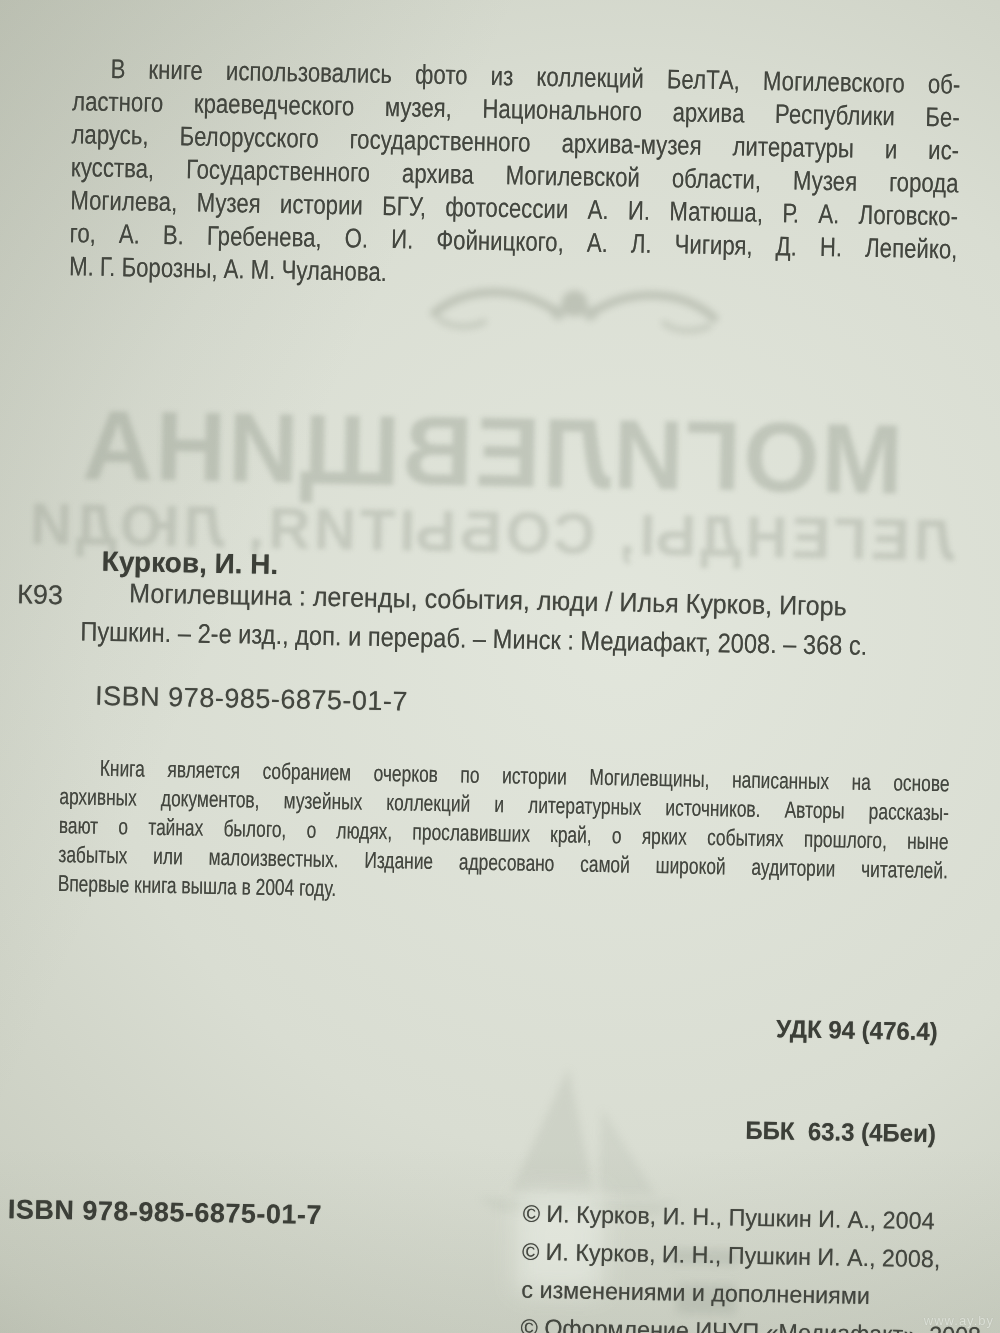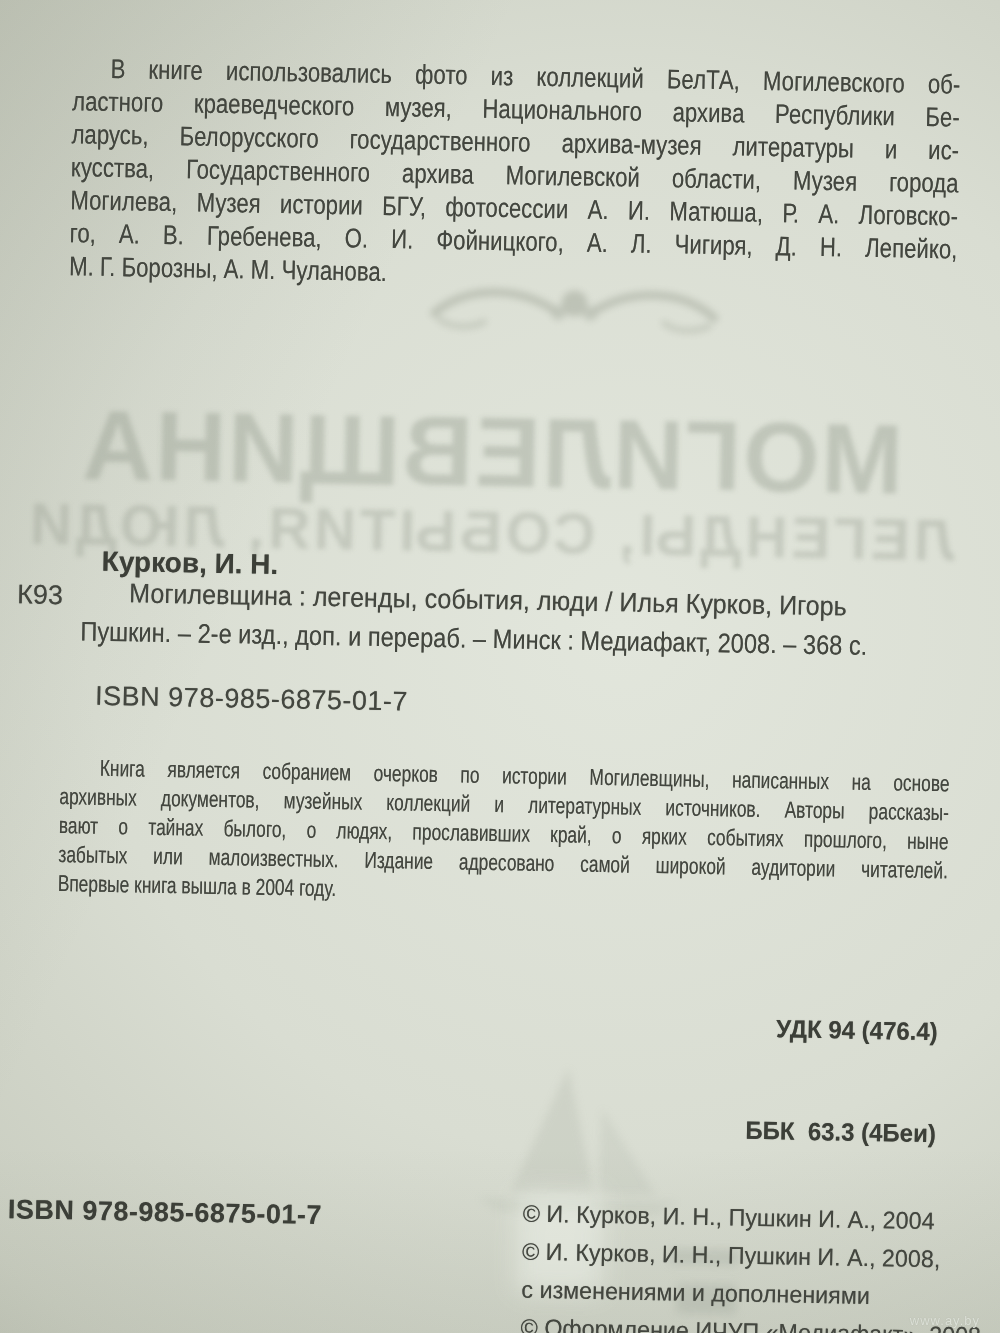--- a/index.html
+++ b/index.html
@@ -59,21 +59,21 @@
   
   .sail{position:absolute;left:470px;top:1056px;filter:blur(4px);opacity:.6;}
   .smudge{position:absolute;background:rgba(150,158,146,.28);filter:blur(5px);border-radius:4px;}
   .light-band{position:absolute;left:540px;top:1183px;width:85px;height:100px;background:rgba(240,244,235,.5);filter:blur(12px);}
 
   
   .isbn-bottom{position:absolute;left:30px;top:1195px;font-size:27px;letter-spacing:.5px;white-space:nowrap;}
   .copyright{position:absolute;left:545px;top:1186px;font-size:24px;line-height:38px;transform:scaleX(.97);transform-origin:0 0;white-space:nowrap;}
 
   .watermark{
-    position:absolute;right:20px;bottom:5px;
+    position:absolute;right:6px;bottom:5px;
     font-size:13px;color:rgba(225,229,221,.9);
     letter-spacing:1px;text-shadow:0 0 1px rgba(120,126,112,.4);margin-left:28px;
   }
 </style>
 </head>
 <body>
 
 <div class="photo">
   <div class="tilt">
 

